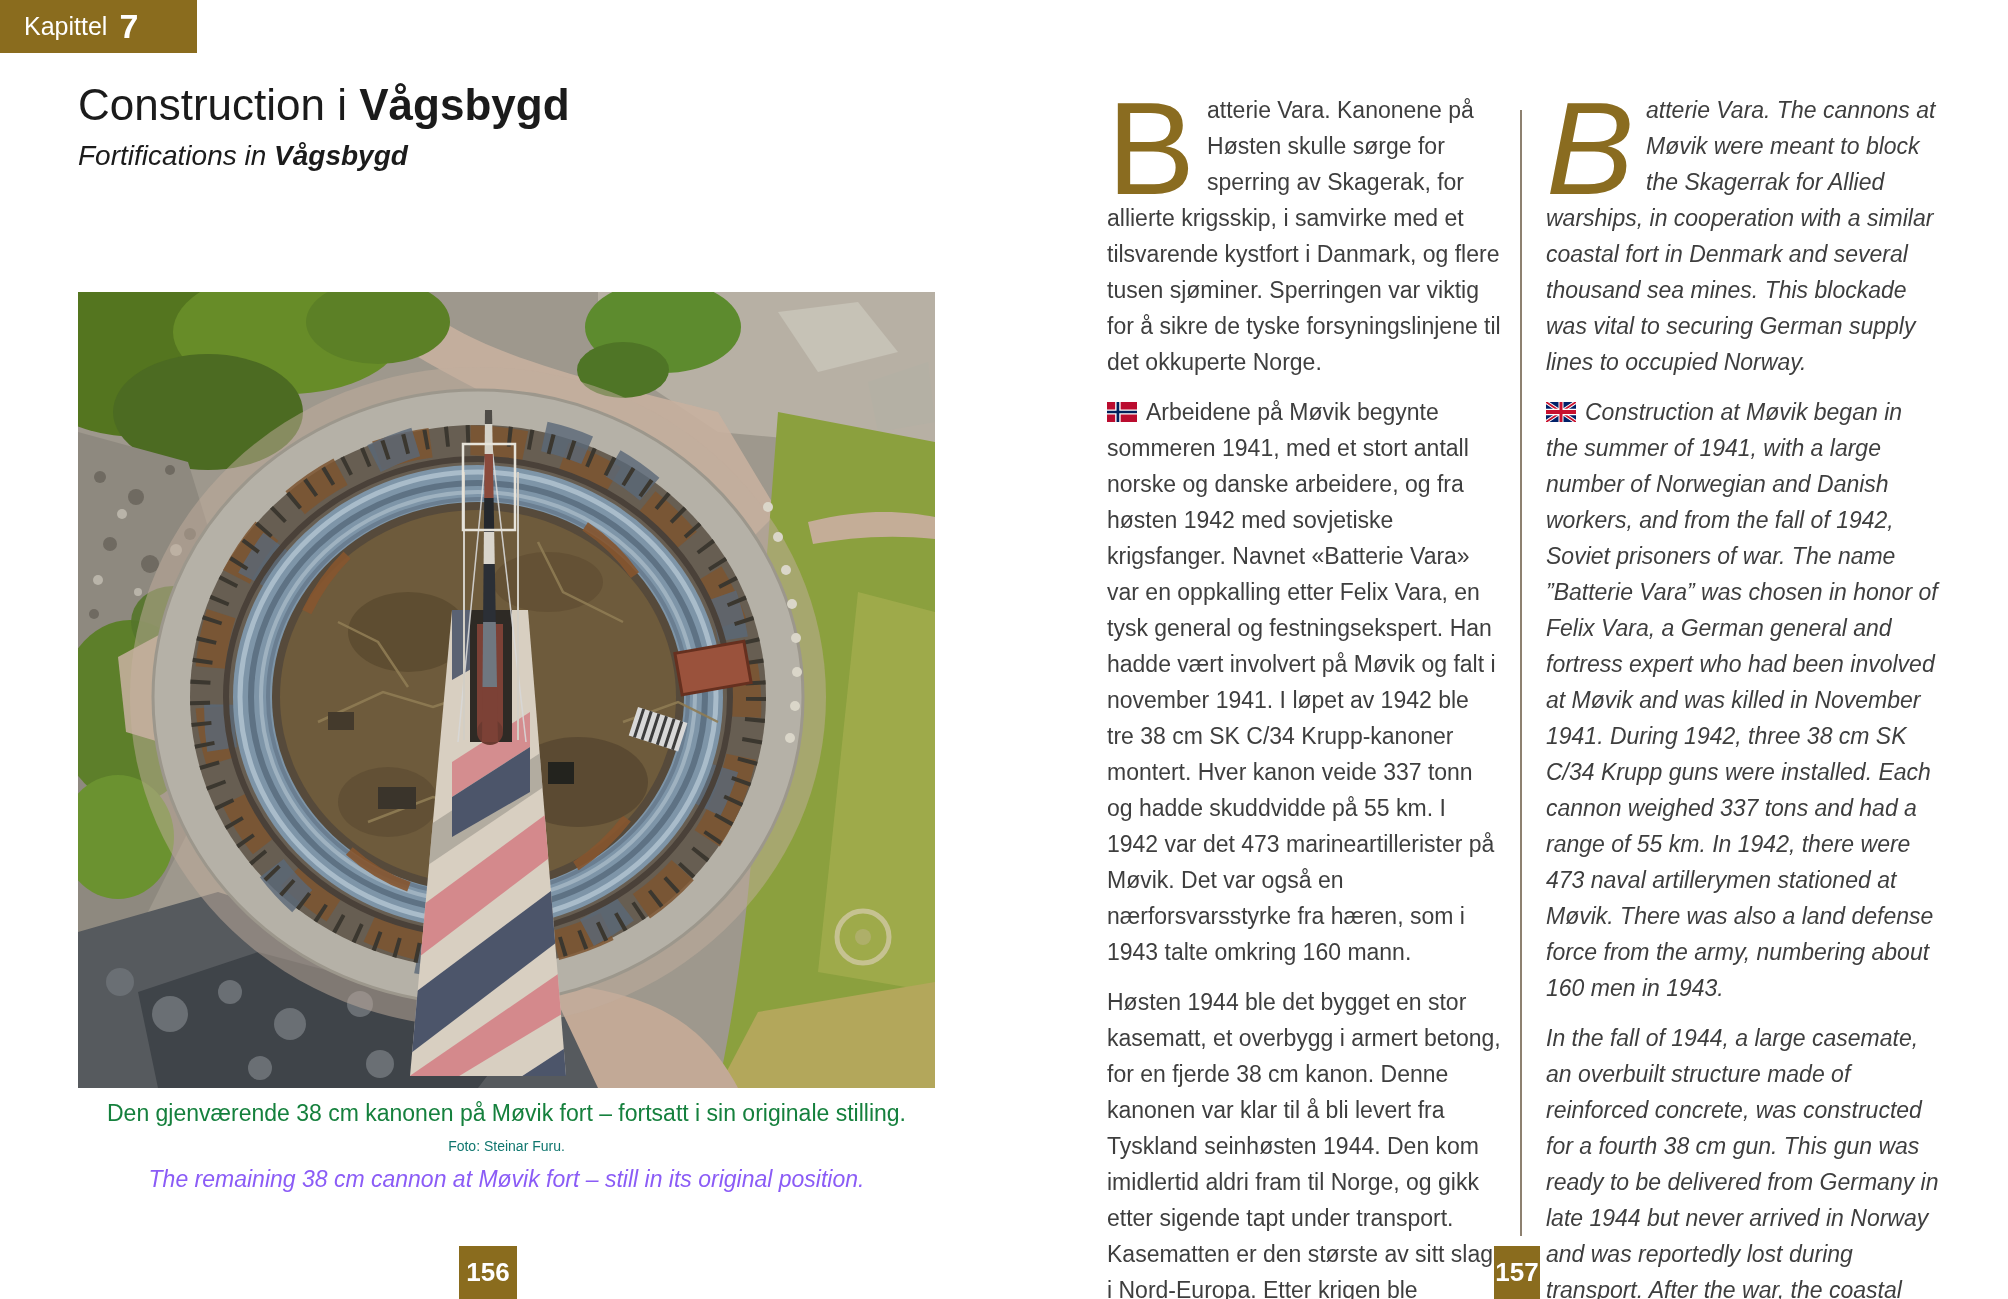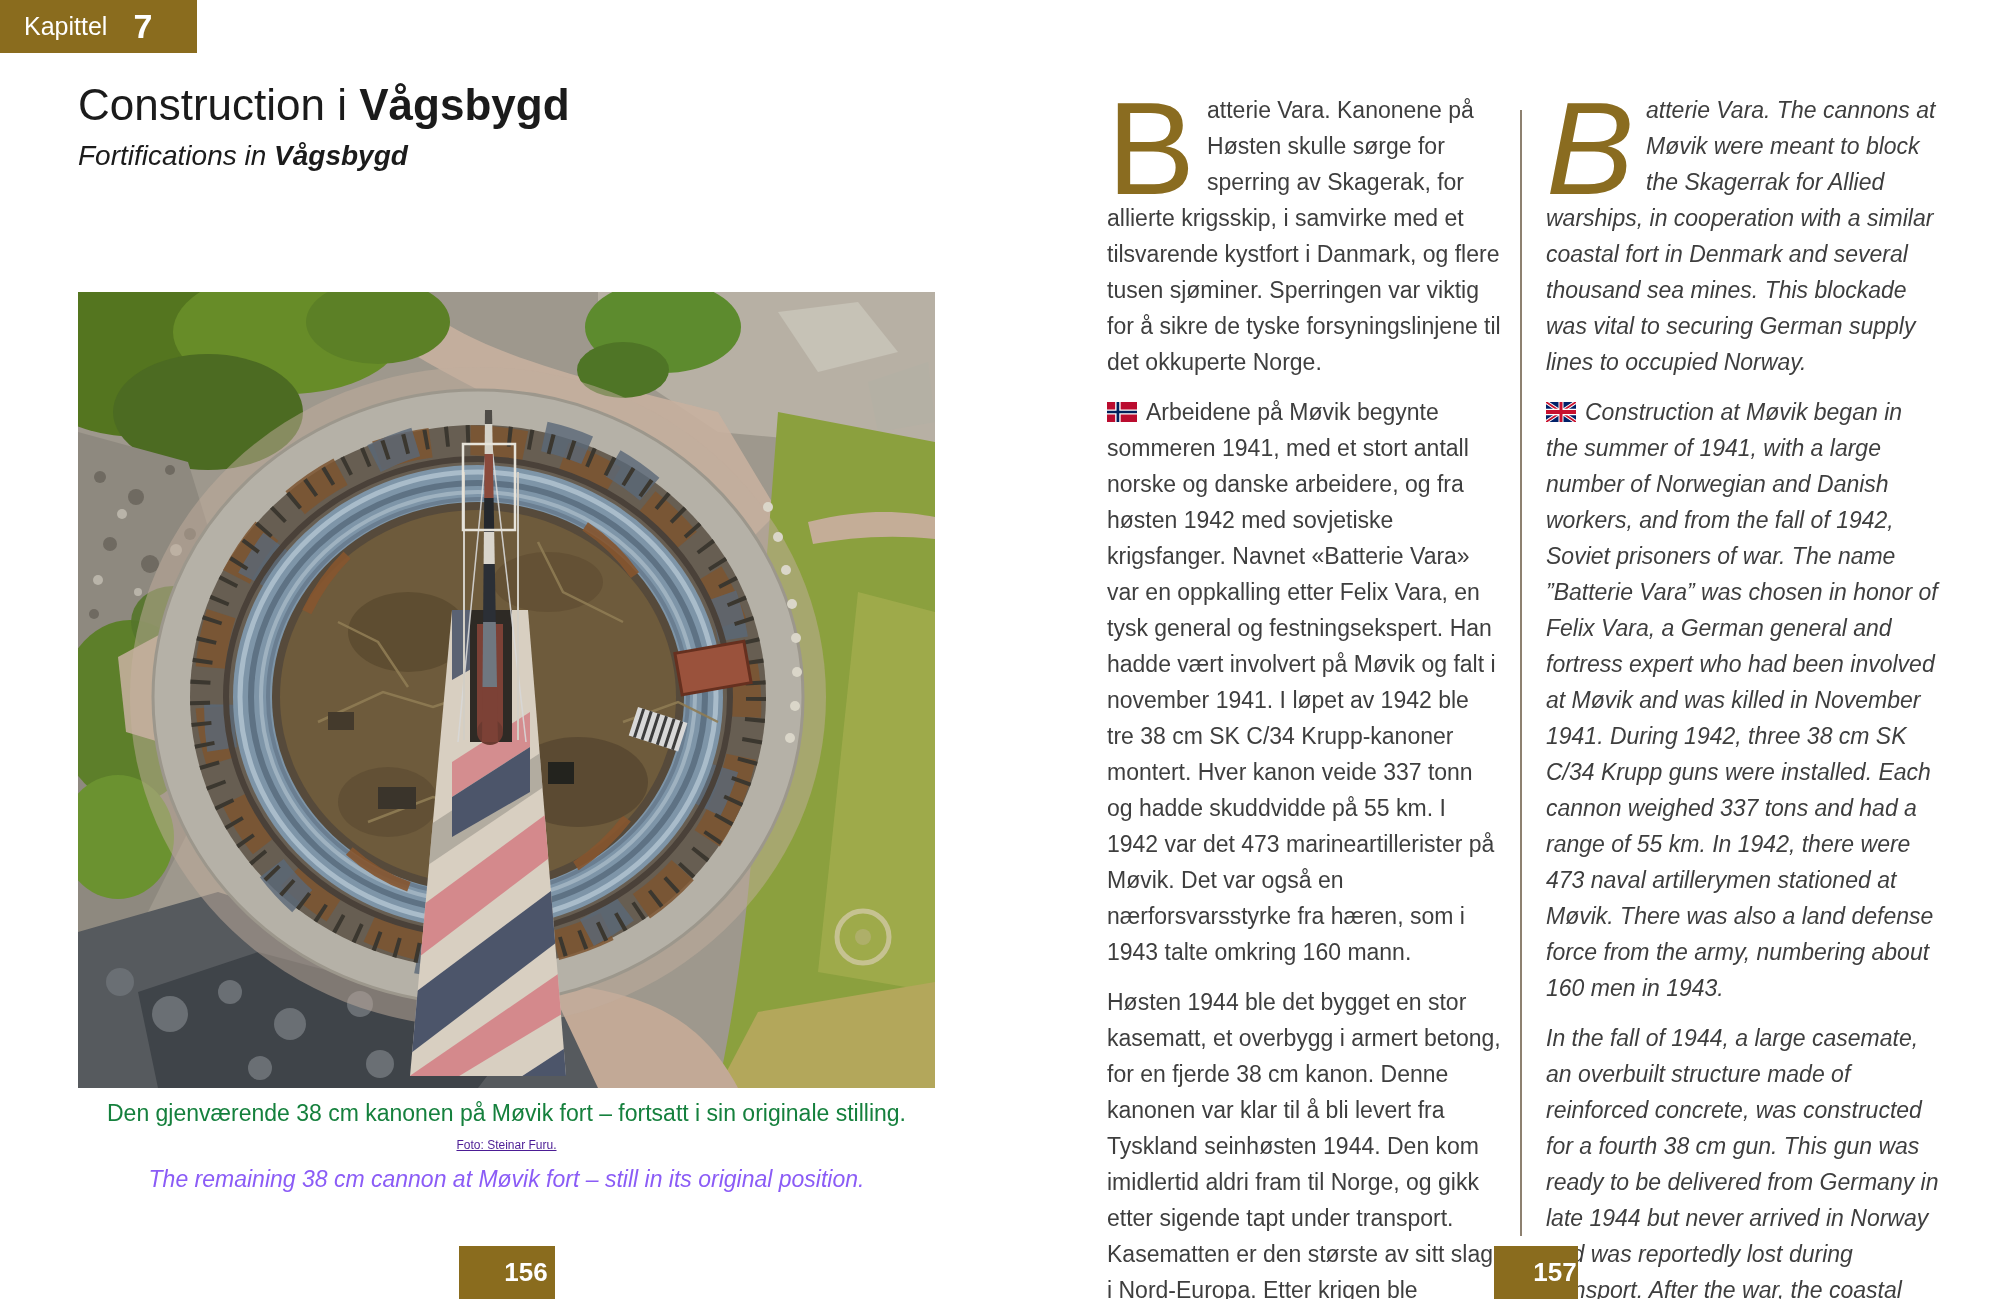--- a/index.html
+++ b/index.html
@@ -1,54 +1,54 @@
 <!DOCTYPE html>
 <html><head>
 <meta charset="utf-8">
 <style>
   html,body{margin:0;padding:0;background:#ffffff;}
   body{width:2008px;height:1299px;position:relative;overflow:hidden;
        font-family:"Liberation Sans",sans-serif;color:#3e3e3e;}
 
   .chapter-badge{position:absolute;left:0;top:0;width:197px;height:53px;background:#8a6c1e;
-    color:#fff;display:flex;align-items:center;padding-left:24px;box-sizing:border-box;gap:26px;}
+    color:#fff;display:flex;align-items:center;padding-left:24px;box-sizing:border-box;gap:12px;}
   .chapter-label{font-size:25px;}
   .chapter-number{font-size:34px;font-weight:bold;}
 
   .title{position:absolute;left:78px;top:80px;margin:0;font-size:44px;font-weight:400;color:#1b1b1b;}
   .title b{font-weight:700;}
   .subtitle{position:absolute;left:78px;top:140px;margin:0;font-size:28px;font-style:italic;
     font-weight:400;color:#1b1b1b;}
   .subtitle b{font-weight:700;}
 
   .photo{position:absolute;left:78px;top:292px;width:857px;height:796px;margin:0;}
   .photo svg{display:block;width:100%;height:100%;}
 
   .caption-no{position:absolute;left:78px;top:1100px;width:857px;text-align:center;
     font-size:23px;color:#15803d;}
   .caption-credit{position:absolute;left:78px;top:1138px;width:857px;text-align:center;
-    font-size:12px;color:#4c1d95;text-decoration:underline;}
+    font-size:14px;color:#0f766e;}
   .caption-en{position:absolute;left:78px;top:1166px;width:857px;text-align:center;
     font-size:23px;font-style:italic;color:#8b5cf6;}
 
   .col{position:absolute;top:92px;width:394px;font-size:23px;line-height:36px;}
   .col-no{left:1107px;}
   .col-en{left:1546px;font-style:italic;}
   .col p{margin:0;}
   .col p + p{margin-top:14px;}
 
   .dropcap{float:left;font-size:132px;line-height:102px;color:#8a6c20;margin:6px 12px 0 0;}
 
   .flag{display:inline-block;width:30px;height:20px;margin-right:9px;transform:translateY(2px);}
   .flag svg{display:block;width:100%;height:100%;}
 
   .divider{position:absolute;left:1520px;top:110px;width:2px;height:1126px;background:#8d8170;}
 
   .page-num{position:absolute;top:1246px;height:53px;background:#8a6c1e;color:#fff;
-    font-weight:bold;font-size:26px;display:flex;align-items:center;justify-content:center;padding-left:38px;}
+    font-weight:bold;font-size:26px;display:flex;align-items:center;justify-content:center;}
   .page-num-left{left:459px;width:58px;}
   .page-num-right{left:1494px;width:46px;}
 </style>
 </head>
 <body>
 
 <div>
 
   <header class="chapter-badge">
     <span class="chapter-label">Kapittel</span>

